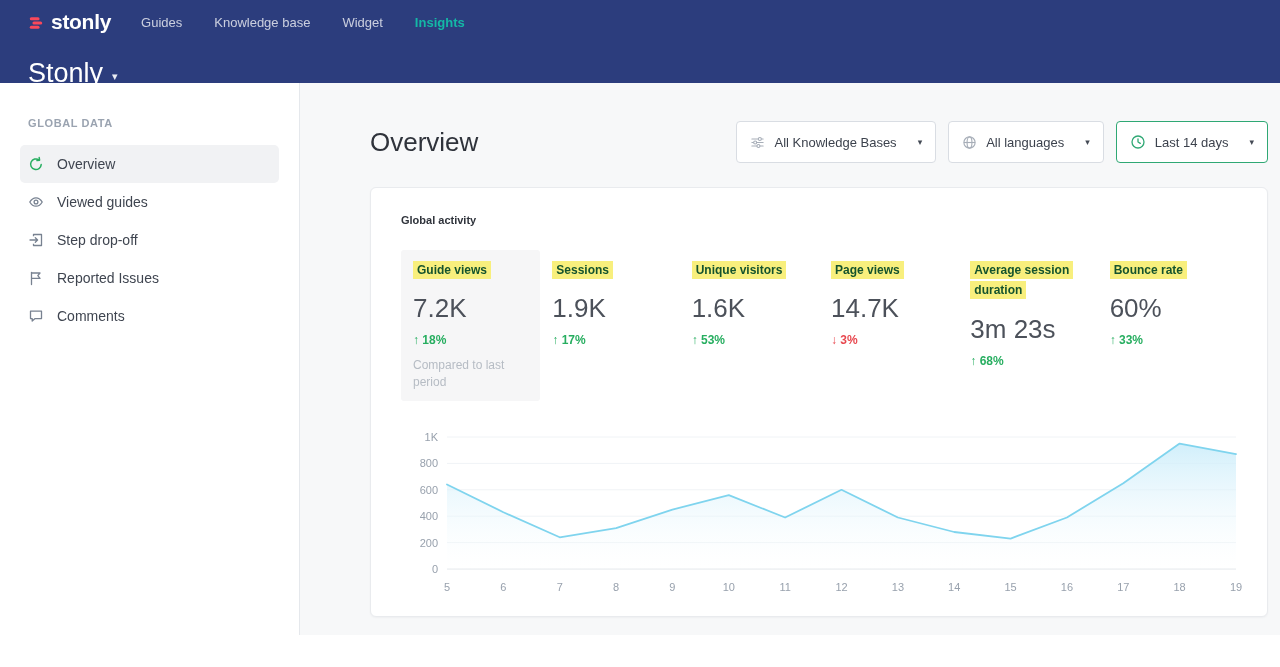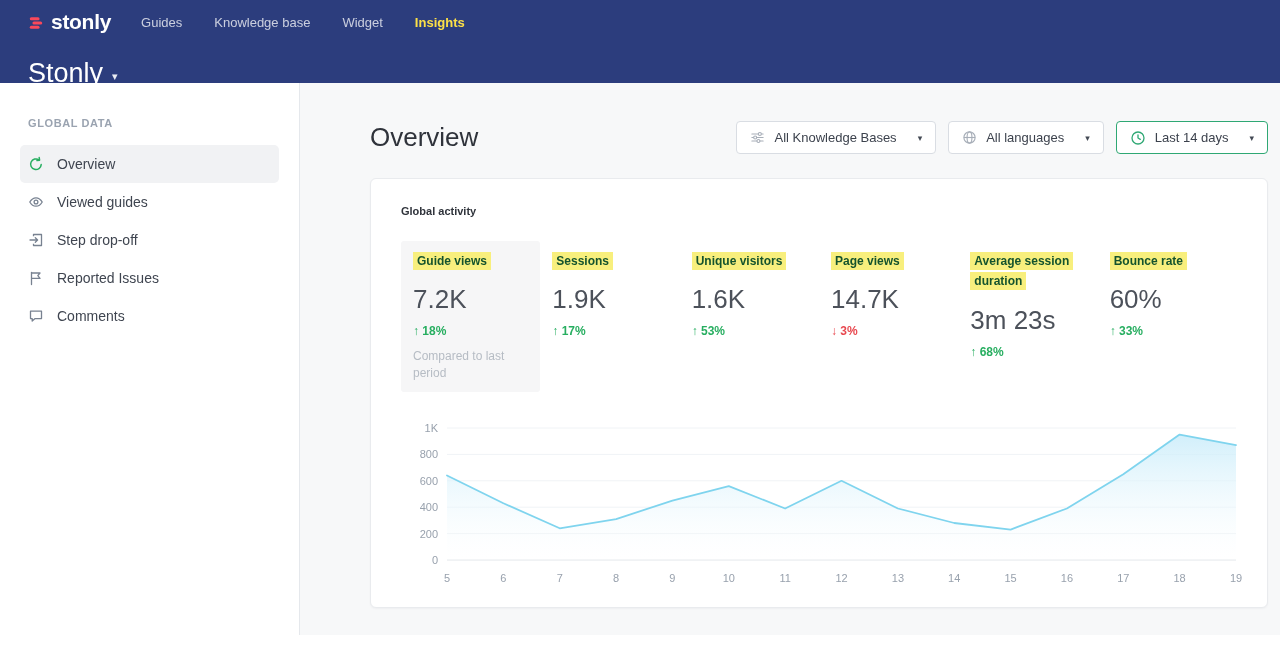--- a/index.html
+++ b/index.html
@@ -5,39 +5,39 @@
   * { box-sizing: border-box; margin: 0; padding: 0; }
   html, body { width: 1280px; height: 667px; overflow: hidden; }
   body { font-family: "Liberation Sans", sans-serif; background: #ffffff; }
 
   
   .header { background: #2c3d7d; height: 83px; padding: 0 28px; }
   .nav-row { display: flex; align-items: center; padding-top: 10px; }
   .logo { display: flex; align-items: center; gap: 7px; color: #ffffff; font-size: 21px; font-weight: 700; letter-spacing: -0.3px; cursor: pointer; }
   .nav-items { display: flex; gap: 32px; margin-left: 30px; }
   .nav-item { color: rgba(255,255,255,0.75); font-size: 13px; cursor: pointer; }
-  .nav-item.active { color: #fde047; font-weight: 700; }
+  .nav-item.active { color: #14b8a6; font-weight: 700; }
   .workspace-row { display: flex; align-items: center; gap: 9px; margin-top: 24px; color: #ffffff; cursor: pointer; }
   .workspace-title { font-size: 27px; font-weight: 500; }
   .workspace-caret { font-size: 11px; opacity: 0.9; margin-top: 5px; }
 
   
   .app-body { display: flex; height: 552px; }
   .sidebar { width: 300px; flex: 0 0 300px; background: #ffffff; border-right: 1px solid #e5e8ec; padding-top: 34px; }
   .sidebar-section { padding: 0 28px; font-size: 11px; font-weight: 700; letter-spacing: 0.6px; color: #9aa3b0; margin-bottom: 16px; }
   .sidebar-item { display: flex; align-items: center; gap: 13px; margin: 0 20px; padding: 11px 8px; border-radius: 5px; font-size: 14px; color: #3f4550; cursor: pointer; }
   .sidebar-item.active { background: #f1f2f4; }
   .sidebar-icon { width: 16px; height: 16px; display: inline-flex; flex: 0 0 16px; }
 
   
   .main { flex: 1; background: #f7f8f9; padding: 38px 12px 0 70px; overflow: hidden; }
   .main-header { display: flex; justify-content: space-between; align-items: center; margin-bottom: 24px; }
   .page-title { font-size: 26px; font-weight: 400; color: #2f333b; }
   .filters { display: flex; gap: 12px; }
-  .filter-btn { display: flex; align-items: center; gap: 9px; height: 33px; padding: 0 13px; background: #ffffff; border: 1px solid #d9dde3; border-radius: 4px; font-size: 13px; color: #3c424d; cursor: pointer; white-space: nowrap; }
+  .filter-btn { display: flex; align-items: center; gap: 9px; height: 42px; padding: 0 13px; background: #ffffff; border: 1px solid #d9dde3; border-radius: 4px; font-size: 13px; color: #3c424d; cursor: pointer; white-space: nowrap; }
   .filter-btn.date { border-color: #2fa874; }
   .caret { font-size: 9px; color: #444a55; margin-left: 12px; }
 
   
   .card { background: #ffffff; border: 1px solid #e9ebee; border-radius: 6px; box-shadow: 0 1px 2px rgba(20,30,60,0.04); padding: 26px 30px 22px 30px; height: 430px; }
   .card-title { font-size: 11px; font-weight: 700; color: #2f333b; margin-bottom: 24px; }
 
   .metrics { display: flex; margin-bottom: 26px; }
   .metric { flex: 1; padding: 10px 12px; }
   .metric.selected { background: #f6f6f7; border-radius: 3px; }

